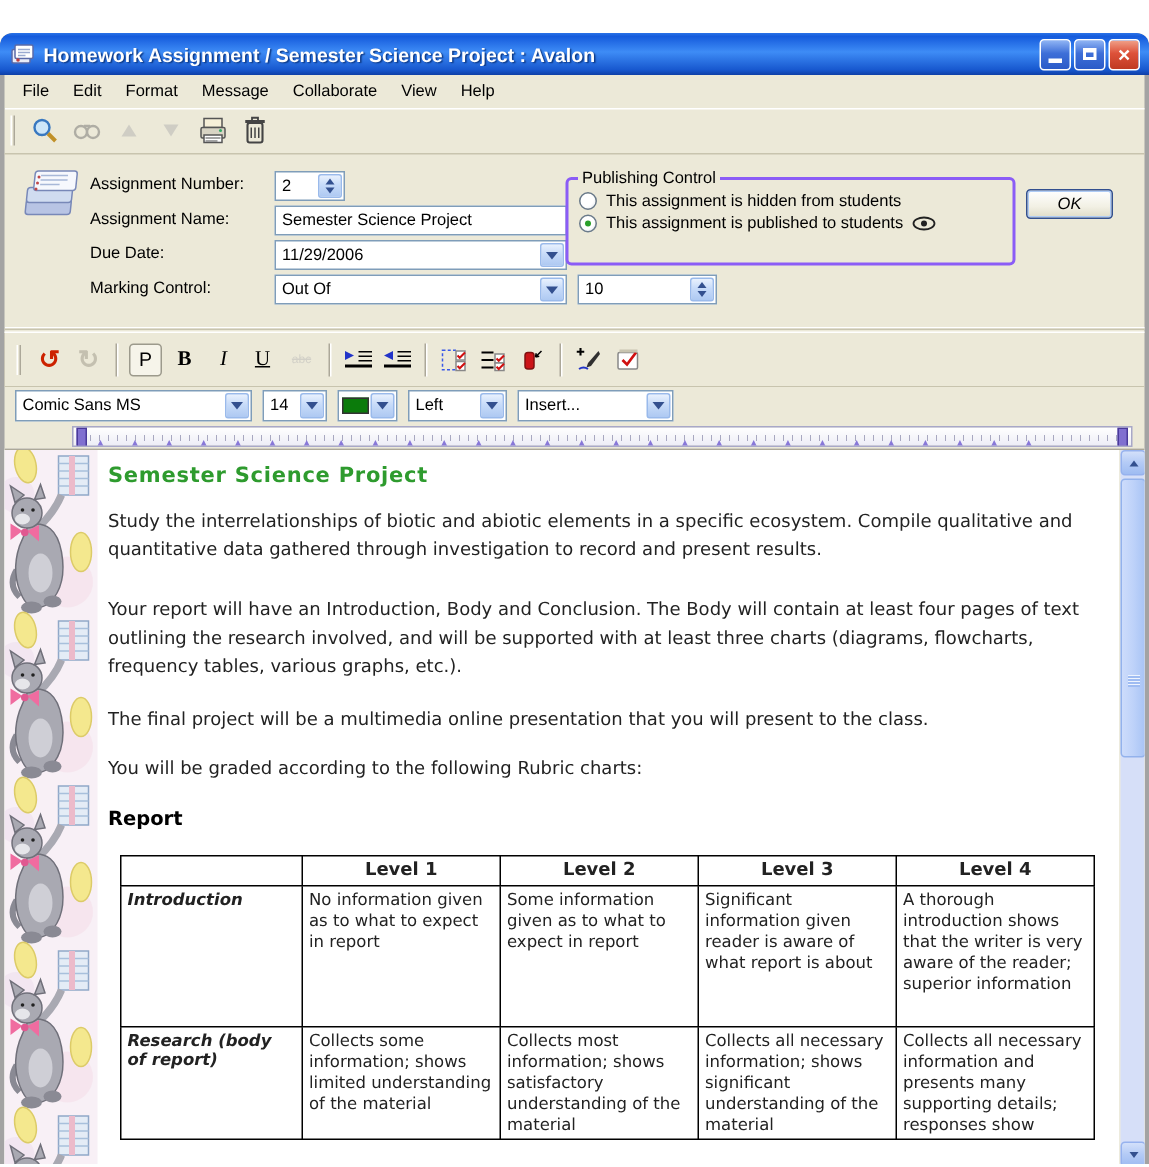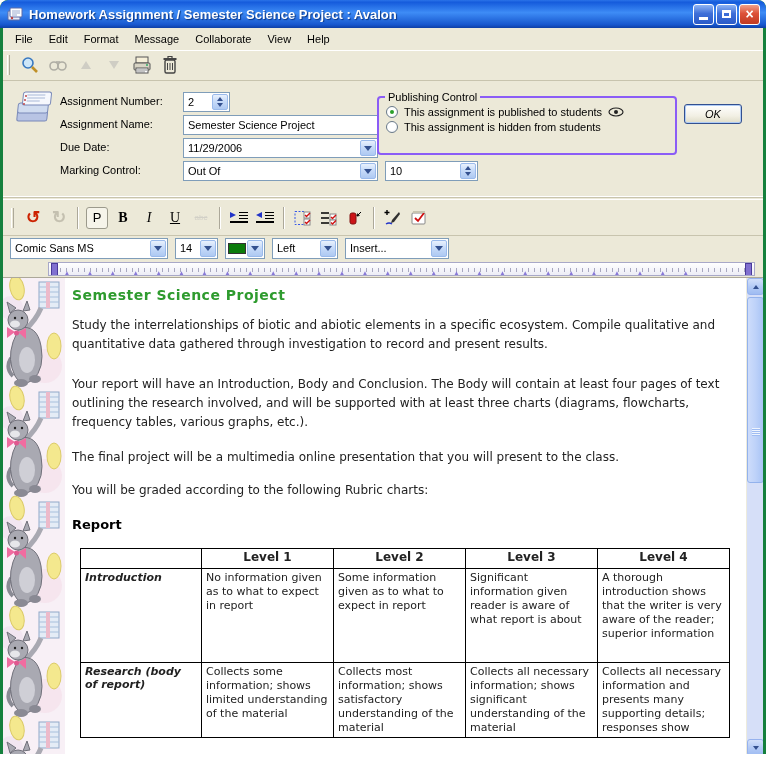--- a/index.html
+++ b/index.html
@@ -1,17 +1,17 @@
 <!DOCTYPE html>
 <html><head>
 <meta charset="utf-8">
 <style>
   * { margin:0; padding:0; box-sizing:border-box; }
   html,body { width:766px; height:778px; font-family:"Liberation Sans", sans-serif; }
-  .window { position:relative; width:766px; height:754px; background:#15803d; border-radius:8px 8px 0 0; overflow:hidden; }
+  .window { position:relative; width:766px; height:754px; background:#a3a3a3; border-radius:8px 8px 0 0; overflow:hidden;margin-top:22px; }
 
   
   .titlebar { position:absolute; left:0; top:0; width:766px; height:28px;
     background:linear-gradient(180deg,#2A73E8 0%,#155BDC 8%,#3E8CF6 45%,#1757CE 88%,#0E3FA6 100%);
     display:flex; align-items:center; padding:0 6px; border-radius:8px 8px 0 0; }
   .titlebar .ticon { width:18px; height:18px; margin-right:5px; flex:none; }
   .titlebar .ttext { color:#fff; font-weight:bold; font-size:13px; text-shadow:1px 1px 1px #0A3580; white-space:nowrap; overflow:hidden; flex:1; }
   .tbtns { display:flex; gap:2px; }
   .tbtn { width:21px; height:21px; border-radius:3px; border:1px solid #fff;
     background:linear-gradient(180deg,#8FB4F4,#3E6FD8 45%,#2B5BC8); display:flex; align-items:center; justify-content:center; }
@@ -232,30 +232,30 @@
         <span>10</span>
         <div class="spin-btn">
             <div class="sp-up"></div>
             <div class="sp-dn"></div>
           </div>
       </div>
 
       <fieldset class="groupbox">
         <legend>Publishing Control</legend>
         <div class="radio-row">
+          <span class="radio"></span>
+          <span>This assignment is hidden from students</span>
+        </div>
+        <div class="radio-row">
           <span class="radio checked"></span>
           <span>This assignment is published to students</span>
           <svg width="16" height="10" viewBox="0 0 16 10">
             <ellipse cx="8" cy="5" rx="7" ry="4" fill="none" stroke="#222" stroke-width="1.2"></ellipse>
             <circle cx="8" cy="5" r="2" fill="#222"></circle>
           </svg>
-        </div>
-        <div class="radio-row">
-          <span class="radio"></span>
-          <span>This assignment is hidden from students</span>
         </div>
       </fieldset>
 
       <div class="okbtn">OK</div>
     </div>
 
     <div class="editorbar">
       <div class="grip"></div>
       <div class="ebtn undo">↺</div>
       <div class="ebtn redo">↻</div>

